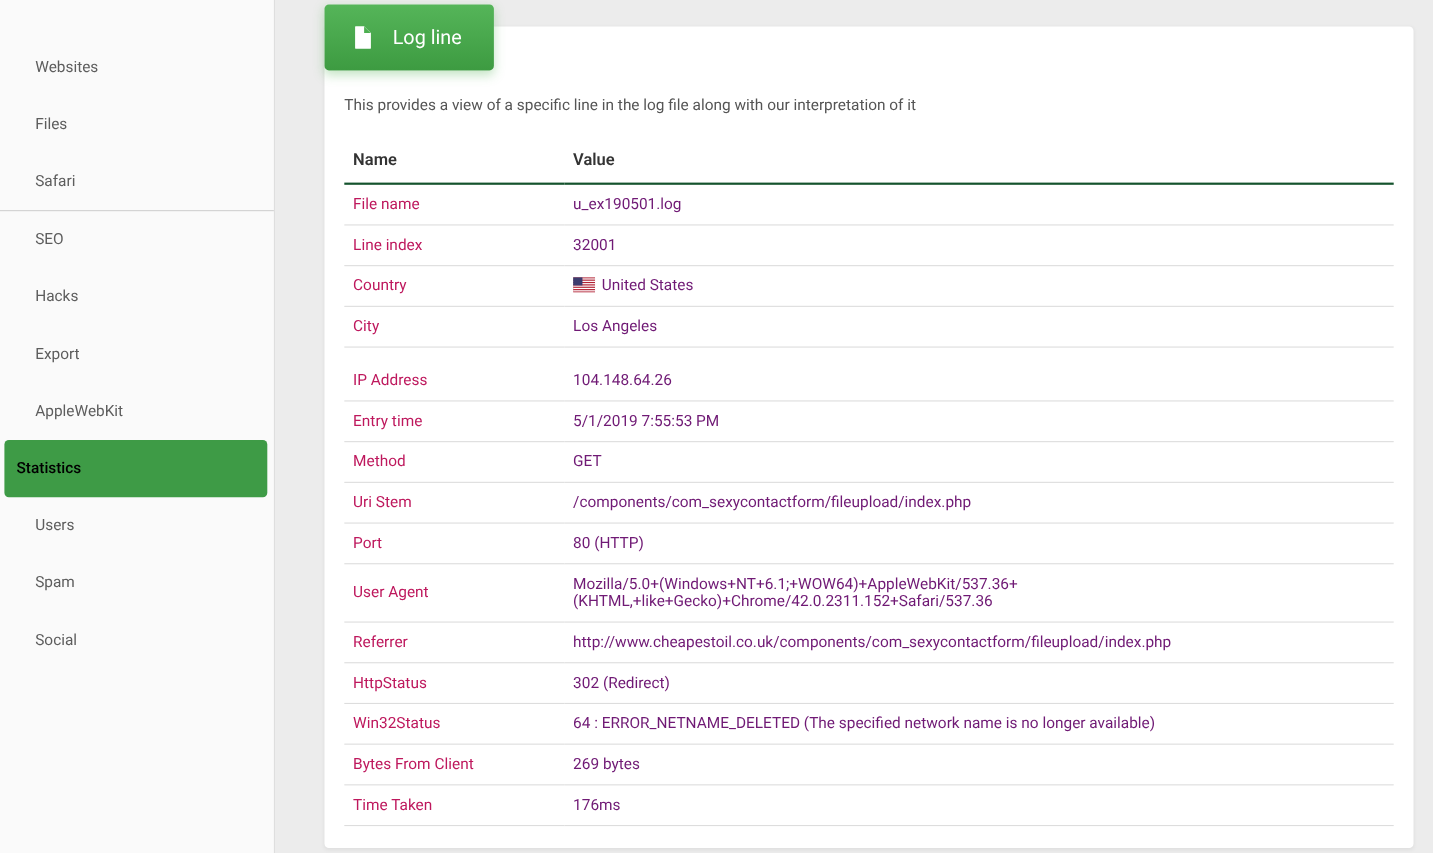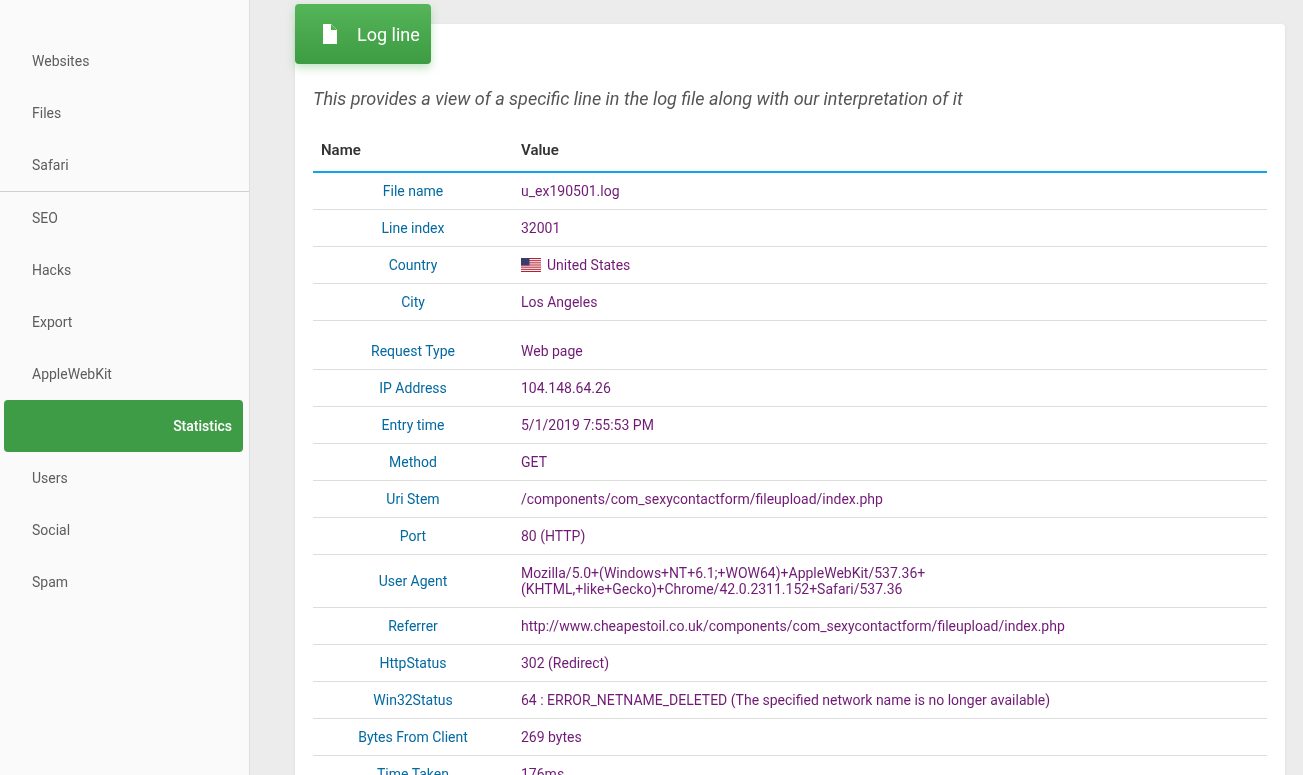--- a/index.html
+++ b/index.html
@@ -26,79 +26,76 @@
     margin: 0;
   }
   .sidebar-item {
     padding: 18px 32px;
     color: #5d5d5d;
     font-size: 14px;
     cursor: pointer;
   }
   .sidebar-item.active {
     background: #3e9b46;
-    color: #ffffff;
+    color: #000000;
     border-radius: 4px;
     margin: 0 6px 0 4px;
     padding: 18px 11px;
     font-weight: 500;
-    text-align: right;
   }
   .main {
     flex: 1;
     padding: 0 18px 18px 45px;
   }
   .card-header {
     display: inline-flex;
     align-items: center;
     background: #4caf50;
     background: linear-gradient(180deg,#55b559,#3d9b41);
     color: #fff;
-    padding: 18px 11px 18px 22px;
+    padding: 18px 29px 18px 22px;
     border-radius: 4px;
     margin-top: 4px;
     box-shadow: 0 4px 10px rgba(76,175,80,0.35);
   }
   .card-header .icon {
     width: 24px; height: 24px; margin-right: 16px;
   }
   .card-header .title {
     font-size: 18px;
     font-weight: 400;
   }
   .description {
     margin: 24px 0 20px 0;
     color: #555;
-    font-size: 18px;
-    font-style: italic;
+    font-size: 14px;
   }
   .tbl {
     width: 100%;
     border-collapse: collapse;
     background: #fff0;
   }
   .tbl th {
     text-align: left;
     padding: 12px 8px;
     font-size: 15px;
     color: #333;
-    border-bottom: 2px solid #0ea5e9;
+    border-bottom: 2px solid #14532d;
     font-weight: 600;
     margin-left: 20px;
   }
   .tbl td {
     padding: 10px 8px;
     border-bottom: 1px solid #ddd;
     color: #701a75;
     font-size: 14px;
   }
   .tbl td.name-col {
     width: 200px;
-    color: #0369a1;
-    text-align: center;
+    color: #be185d;
   }
   .tbl tr.spacer td {
     border-bottom: none;
     padding: 4px 8px;
     height: 12px;
   }
   .flag {
     display: inline-block;
     width: 20px;
     height: 14px;
@@ -130,22 +127,22 @@
       <div class="sidebar-item"><span>Websites</span></div>
       <div class="sidebar-item"><span>Files</span></div>
       <div class="sidebar-item"><span>Safari</span></div>
       <div class="divider"></div>
       <div class="sidebar-item"><span>SEO</span></div>
       <div class="sidebar-item"><span>Hacks</span></div>
       <div class="sidebar-item"><span>Export</span></div>
       <div class="sidebar-item"><span>AppleWebKit</span></div>
       <div class="sidebar-item active"><span>Statistics</span></div>
       <div class="sidebar-item"><span>Users</span></div>
+      <div class="sidebar-item"><span>Spam</span></div>
       <div class="sidebar-item"><span>Social</span></div>
-      <div class="sidebar-item"><span>Spam</span></div>
     </div>
 
   <div class="main">
     <div class="header-area">
       <div class="card-header">
         <span class="icon">
           <svg viewBox="0 0 24 24" width="24" height="24" fill="#fff">
             <path d="M6 2h8l6 6v14H6V2zm8 1.5V9h5.5L14 3.5z" fill="#fff"></path>
             <path d="M6 2h8l6 6v14H6V2z" fill="none" stroke="#fff" stroke-width="0"></path>
             <path d="M14 2v7h7" fill="none"></path>
@@ -190,24 +187,20 @@
                   </svg><span>United States</span></td>
               </tr>
               <tr>
                 <td class="name-col">City</td>
                 <td>Los Angeles</td>
               </tr>
               <tr class="spacer">
                 <td colspan="2"></td>
               </tr>
               <tr>
-                <td class="name-col">Request Type</td>
-                <td>Web page</td>
-              </tr>
-              <tr>
                 <td class="name-col">IP Address</td>
                 <td>104.148.64.26</td>
               </tr>
               <tr>
                 <td class="name-col">Entry time</td>
                 <td>5/1/2019 7:55:53 PM</td>
               </tr>
               <tr>
                 <td class="name-col">Method</td>
                 <td>GET</td>

